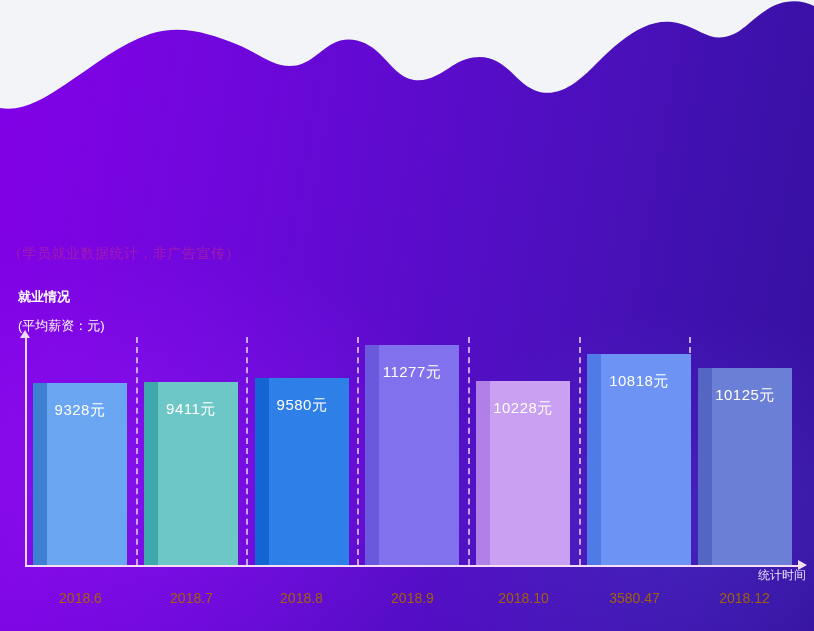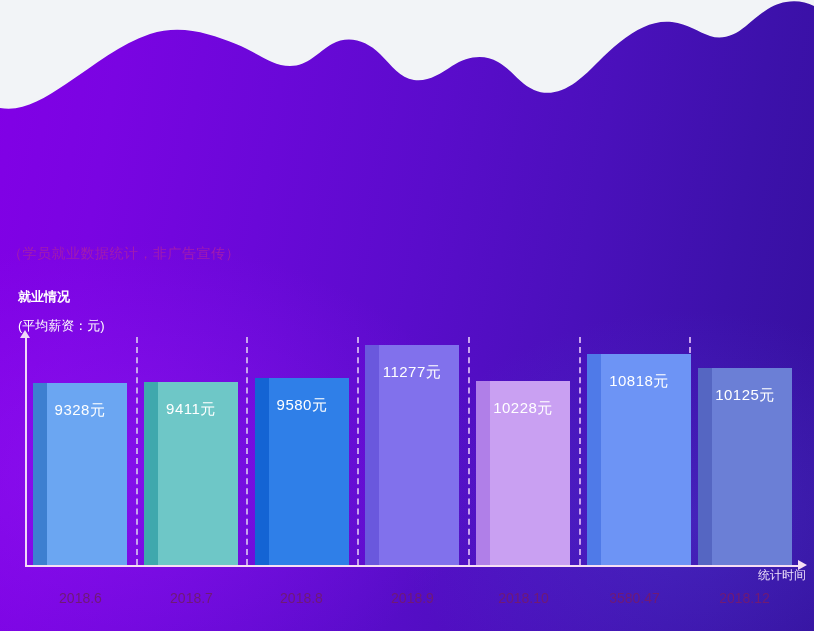--- a/index.html
+++ b/index.html
@@ -59,21 +59,21 @@
   .gridline{position:absolute;top:57px;width:0;height:228px;
     border-left:2px dashed #c9a3ee;}
 
   
   .bar{position:absolute;bottom:66px;box-sizing:border-box;}
   .bar-edge{position:absolute;left:0;top:0;width:14px;height:100%;}
   .bar-label{position:absolute;left:0;width:100%;text-align:center;
     color:#ffffff;font-size:15px;top:18px;letter-spacing:0.5px;white-space:nowrap;}
 
   
-  .xtick{position:absolute;top:310px;color:#701a75;font-size:14px;text-align:center;white-space:nowrap;}
+  .xtick{position:absolute;top:310px;color:#a16207;font-size:14px;text-align:center;white-space:nowrap;}
   .xaxis-name{position:absolute;left:748px;top:287px;color:#efe2fb;font-size:12px;white-space:nowrap;}
 </style>
 </head>
 <body>
 
 <div id="stage">
 
   <div class="bg-top"></div>
   <div class="bg-body"></div>
   <div class="bg-wave-glow"></div>

